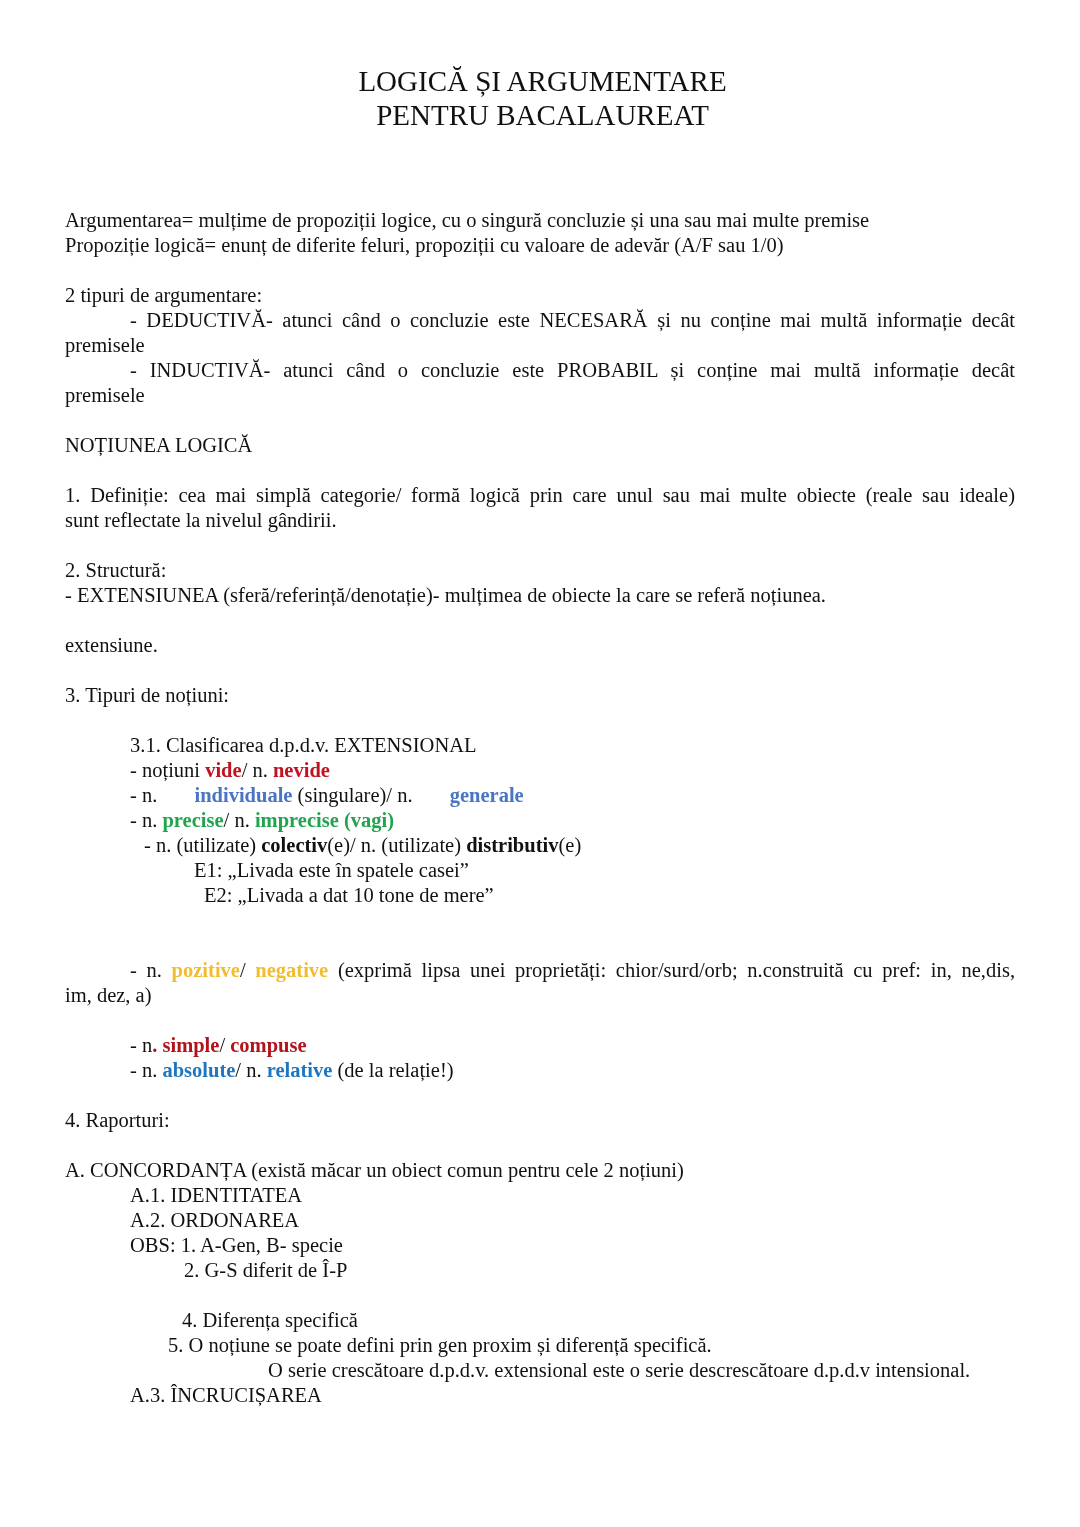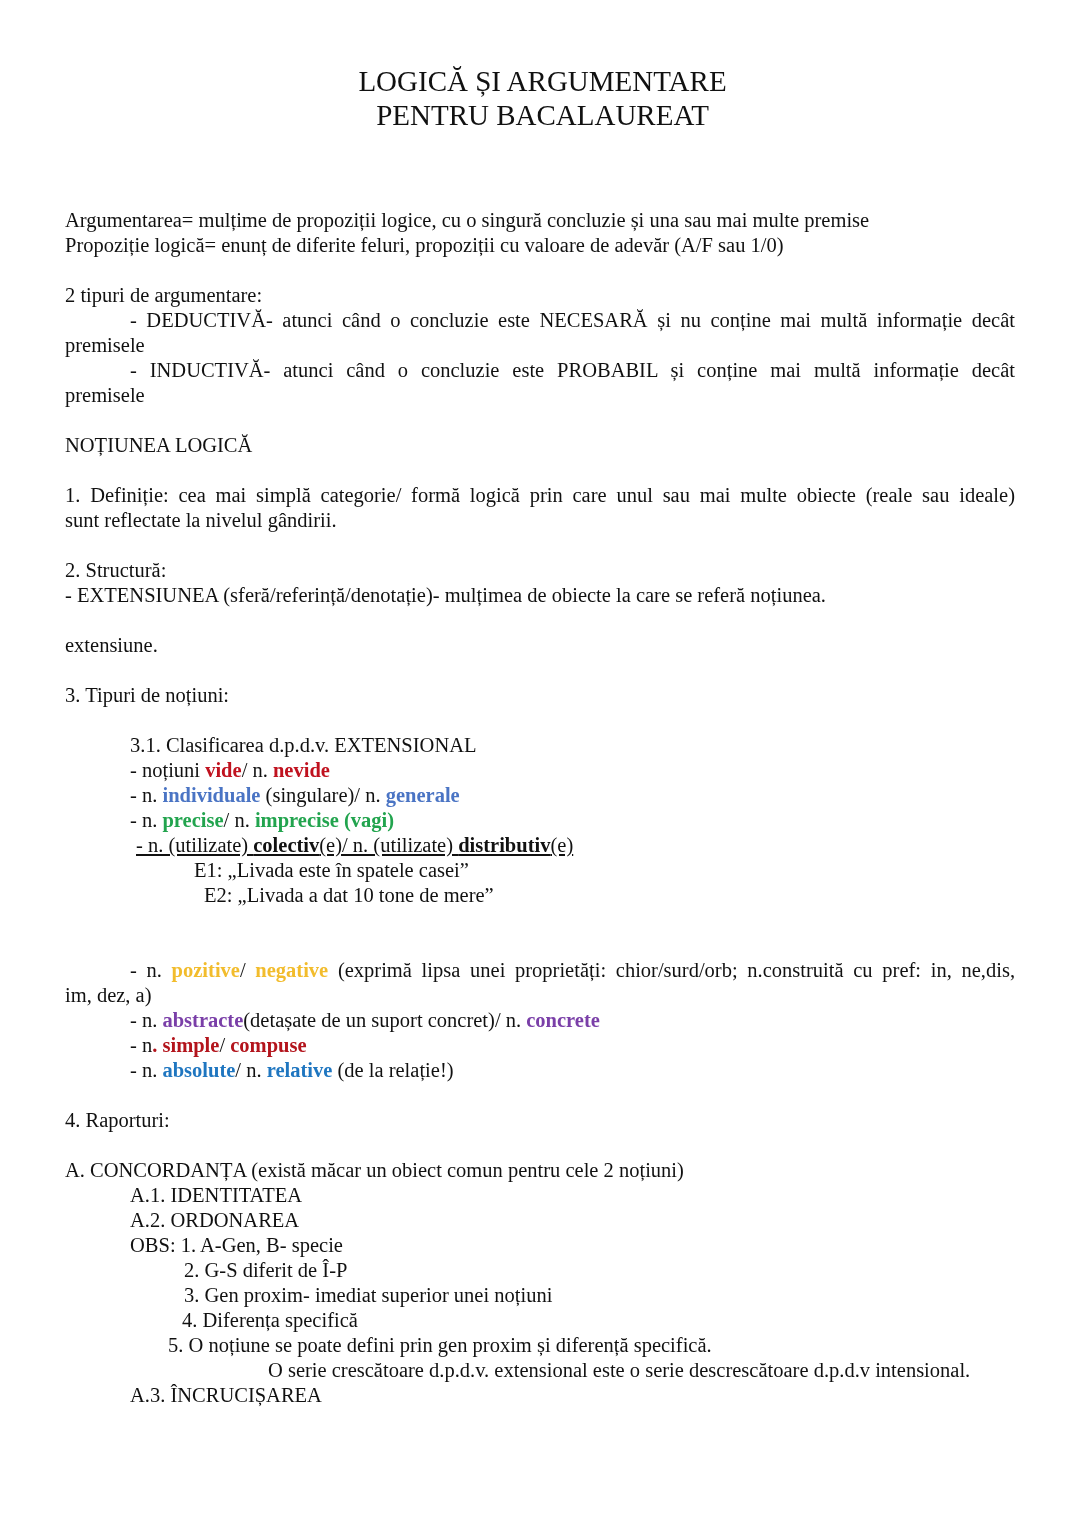--- a/index.html
+++ b/index.html
@@ -33,21 +33,21 @@
       position: absolute;
       left: 65px;
       width: 950px;
       text-align: justify;
       text-align-last: justify;
       white-space: nowrap;
       line-height: 25px;
     }
     .b { font-weight: bold; }
     .red { color: #c0121f; font-weight: bold; }
-    .blue { color: #4a74c4; font-weight: bold; }
+    .blue { color: #4a74c4; font-weight: bold; margin-left: 32px; }
     .green { color: #22a44e; font-weight: bold; }
     .yellow { color: #f2bc2c; font-weight: bold; }
     .purple { color: #7a3fa8; font-weight: bold; }
     .darkred { color: #b3141c; font-weight: bold; }
     .cyan { color: #1f76c0; font-weight: bold; }
   </style>
 </head>
 <body>
 
 <div class="page">
@@ -78,45 +78,41 @@
   <div class="line" style="left:130px; top:733px;">3.1. Clasificarea d.p.d.v. EXTENSIONAL</div>
   <div class="line" style="left:130px; top:758px;">
     <span>- noțiuni </span><span class="red">vide</span><span>/ n. </span><span class="red">nevide</span>
   </div>
   <div class="line" style="left:130px; top:783px;">
     <span>- n. </span><span class="blue">individuale</span><span> (singulare)/ n. </span><span class="blue">generale</span>
   </div>
   <div class="line" style="left:130px; top:808px;">
     <span>- n. </span><span class="green">precise</span><span>/ n. </span><span class="green">imprecise (vagi)</span>
   </div>
-  <div class="line" style="left:136px; top:833px;text-decoration:underline;">
+  <div class="line" style="left:144px; top:833px;">
     <span>- n. (utilizate) </span><span class="b">colectiv</span><span>(e)/ n. (utilizate) </span><span class="b">distributiv</span><span>(e)</span>
   </div>
   <div class="line" style="left:194px; top:858px;">E1: „Livada este în spatele casei”</div>
   <div class="line" style="left:204px; top:883px;">E2: „Livada a dat 10 tone de mere”</div>
 
   <div class="justify" style="top:958px; left:130px; width:885px;">
     <span>- n. </span><span class="yellow">pozitive</span><span>/ </span><span class="yellow">negative</span><span> (exprimă lipsa unei proprietăți: chior/surd/orb; n.construită cu pref: in, ne,dis,</span>
   </div>
   <div class="line" style="left:65px; top:983px;">im, dez, a)</div>
-  <div class="line" style="left:130px; top:1008px;">
-    <span>- n. </span><span class="purple">abstracte</span><span>(detașate de un suport concret)/ n. </span><span class="purple">concrete</span>
-  </div>
   <div class="line" style="left:130px; top:1033px;">
     <span>- n</span><span class="darkred">. simple</span><span>/ </span><span class="darkred">compuse</span>
   </div>
   <div class="line" style="left:130px; top:1058px;">
     <span>- n. </span><span class="cyan">absolute</span><span>/ n. </span><span class="cyan">relative</span><span> (de la relație!)</span>
   </div>
 
   <div class="line" style="left:65px; top:1108px;">4. Raporturi:</div>
   <div class="line" style="left:65px; top:1158px;">A. CONCORDANȚA (există măcar un obiect comun pentru cele 2 noțiuni)</div>
   <div class="line" style="left:130px; top:1183px;">A.1. IDENTITATEA</div>
   <div class="line" style="left:130px; top:1208px;">A.2. ORDONAREA</div>
   <div class="line" style="left:130px; top:1233px;">OBS: 1. A-Gen, B- specie</div>
   <div class="line" style="left:184px; top:1258px;">2. G-S diferit de Î-P</div>
-  <div class="line" style="left:184px; top:1283px;">3. Gen proxim- imediat superior unei noțiuni</div>
   <div class="line" style="left:182px; top:1308px;">4. Diferența specifică</div>
   <div class="line" style="left:168px; top:1333px;">5. O noțiune se poate defini prin gen proxim și diferență specifică.</div>
   <div class="line" style="left:268px; top:1358px;font-family:Liberation Serif, serif;">O serie crescătoare d.p.d.v. extensional este o serie descrescătoare d.p.d.v intensional.</div>
   <div class="line" style="left:130px; top:1383px;">A.3. ÎNCRUCIȘAREA</div>
 
 </div>
 
 </body></html>

